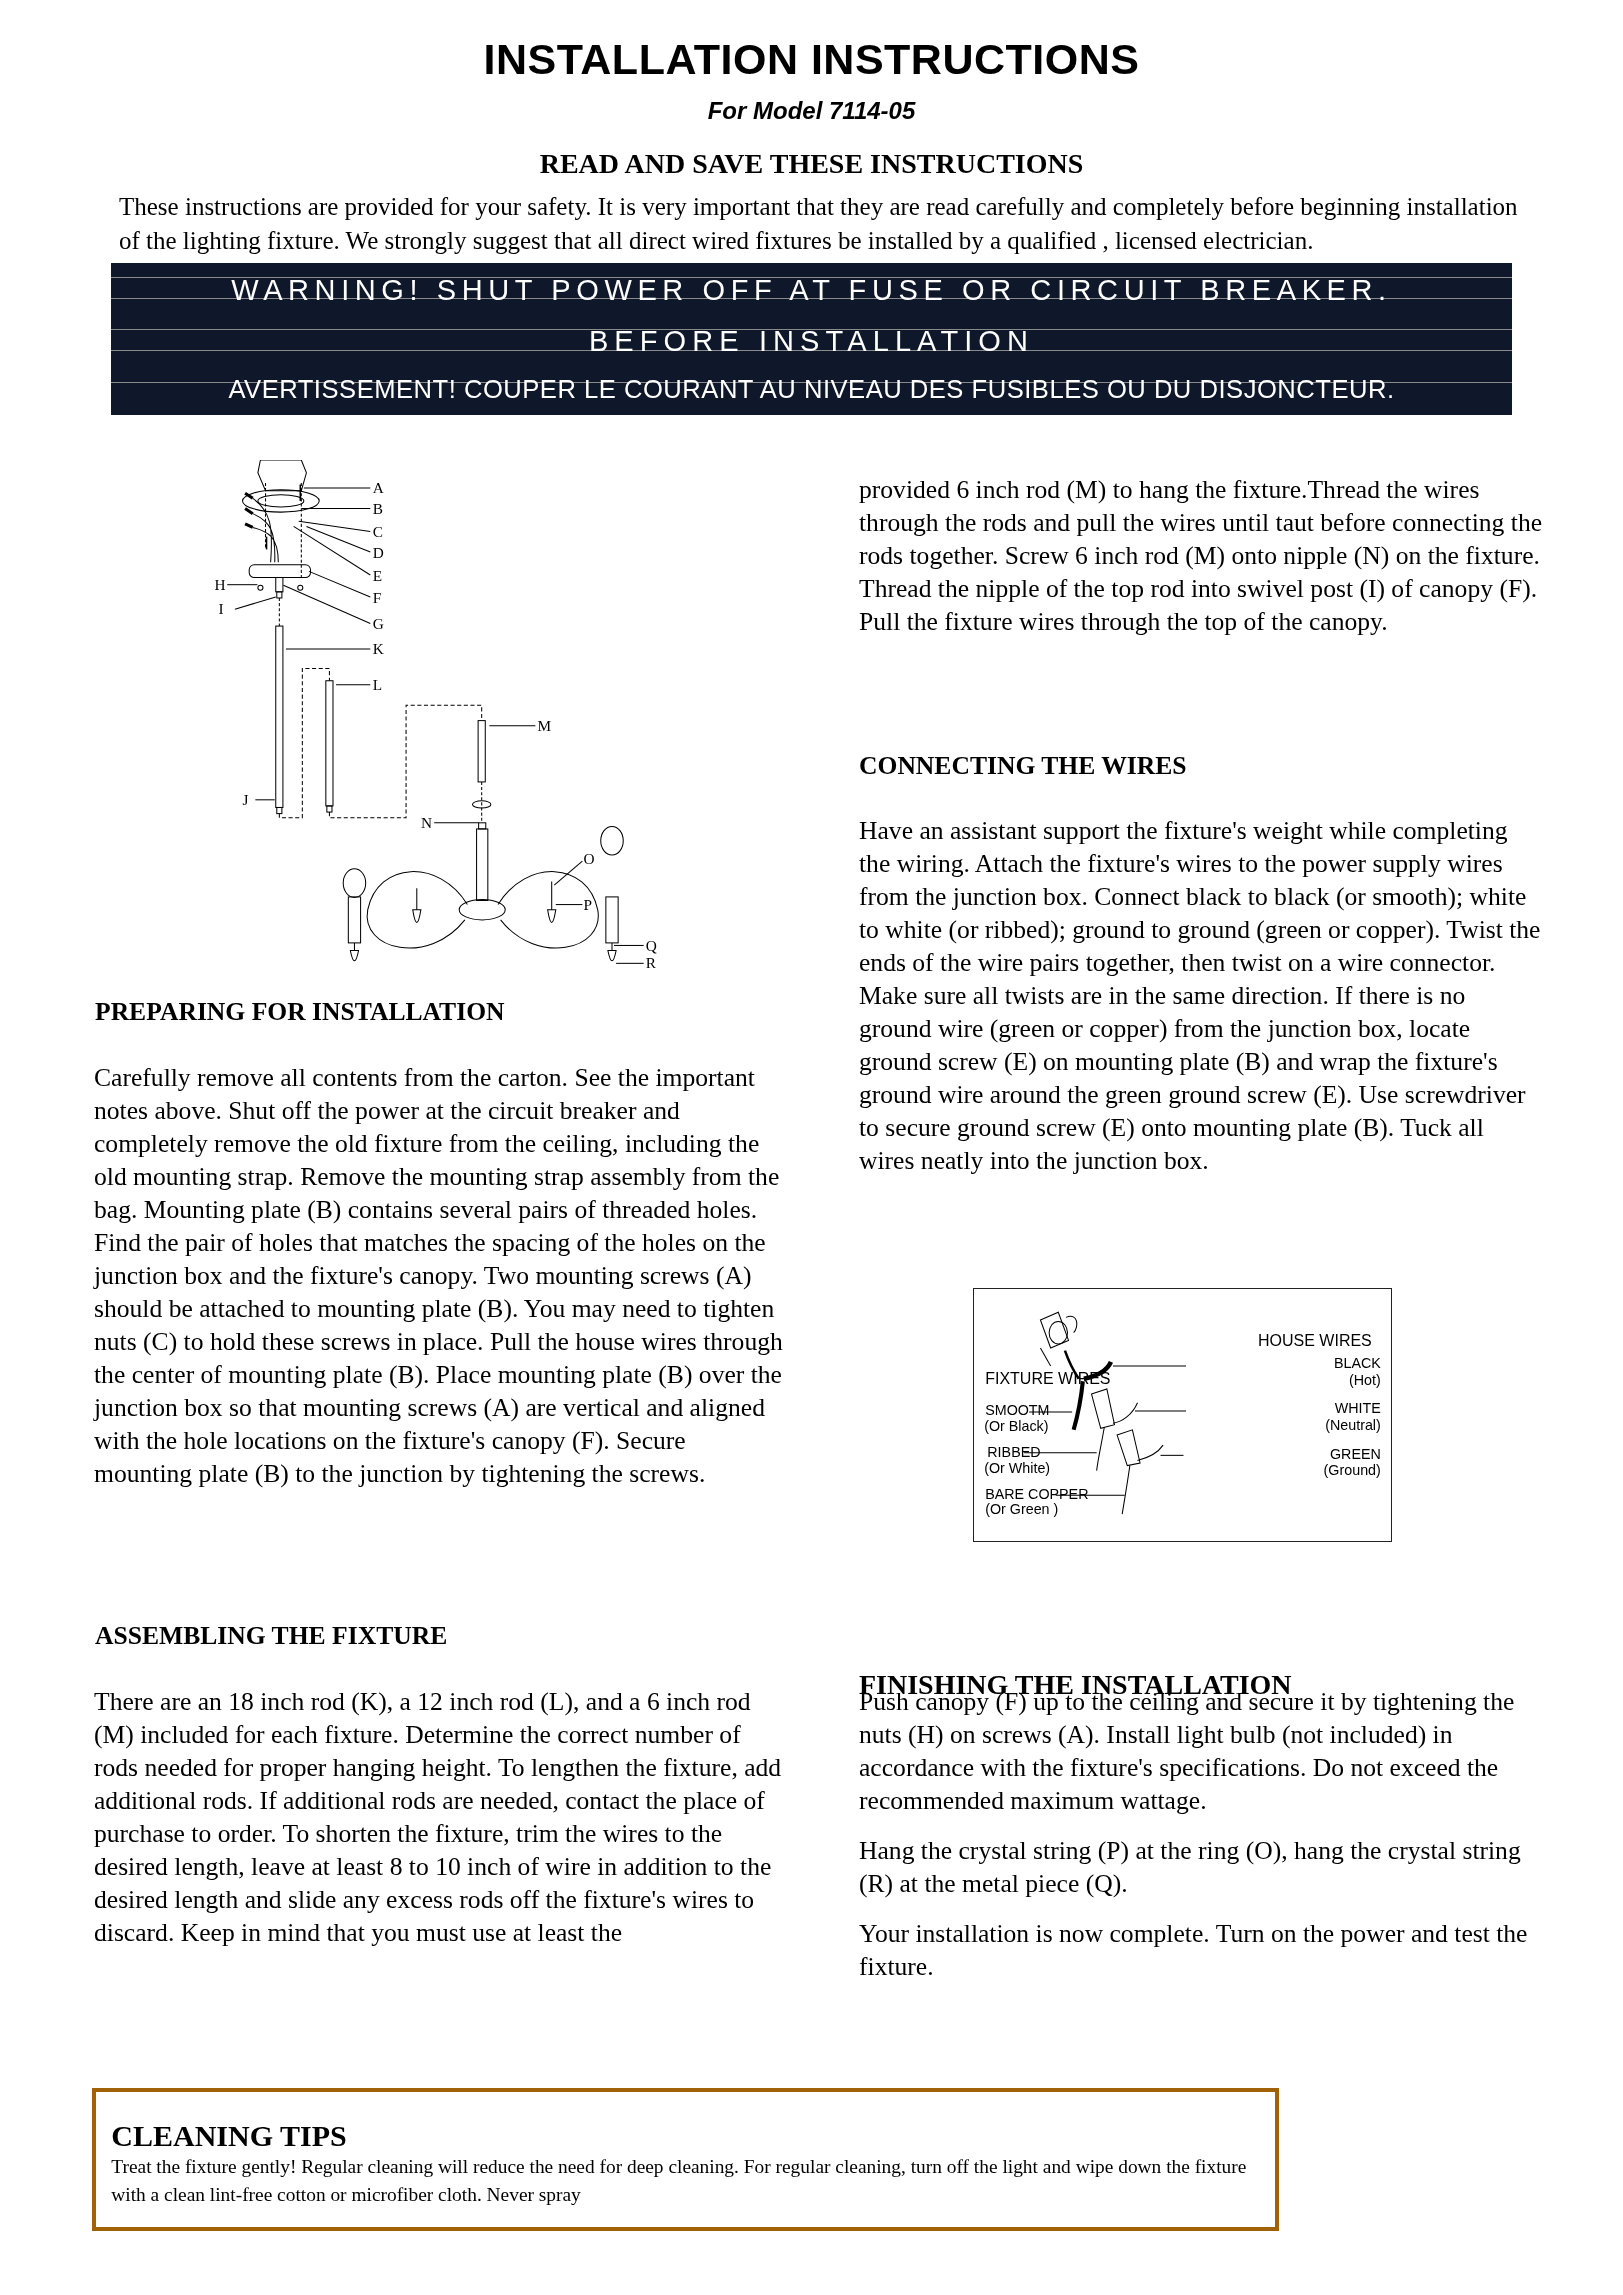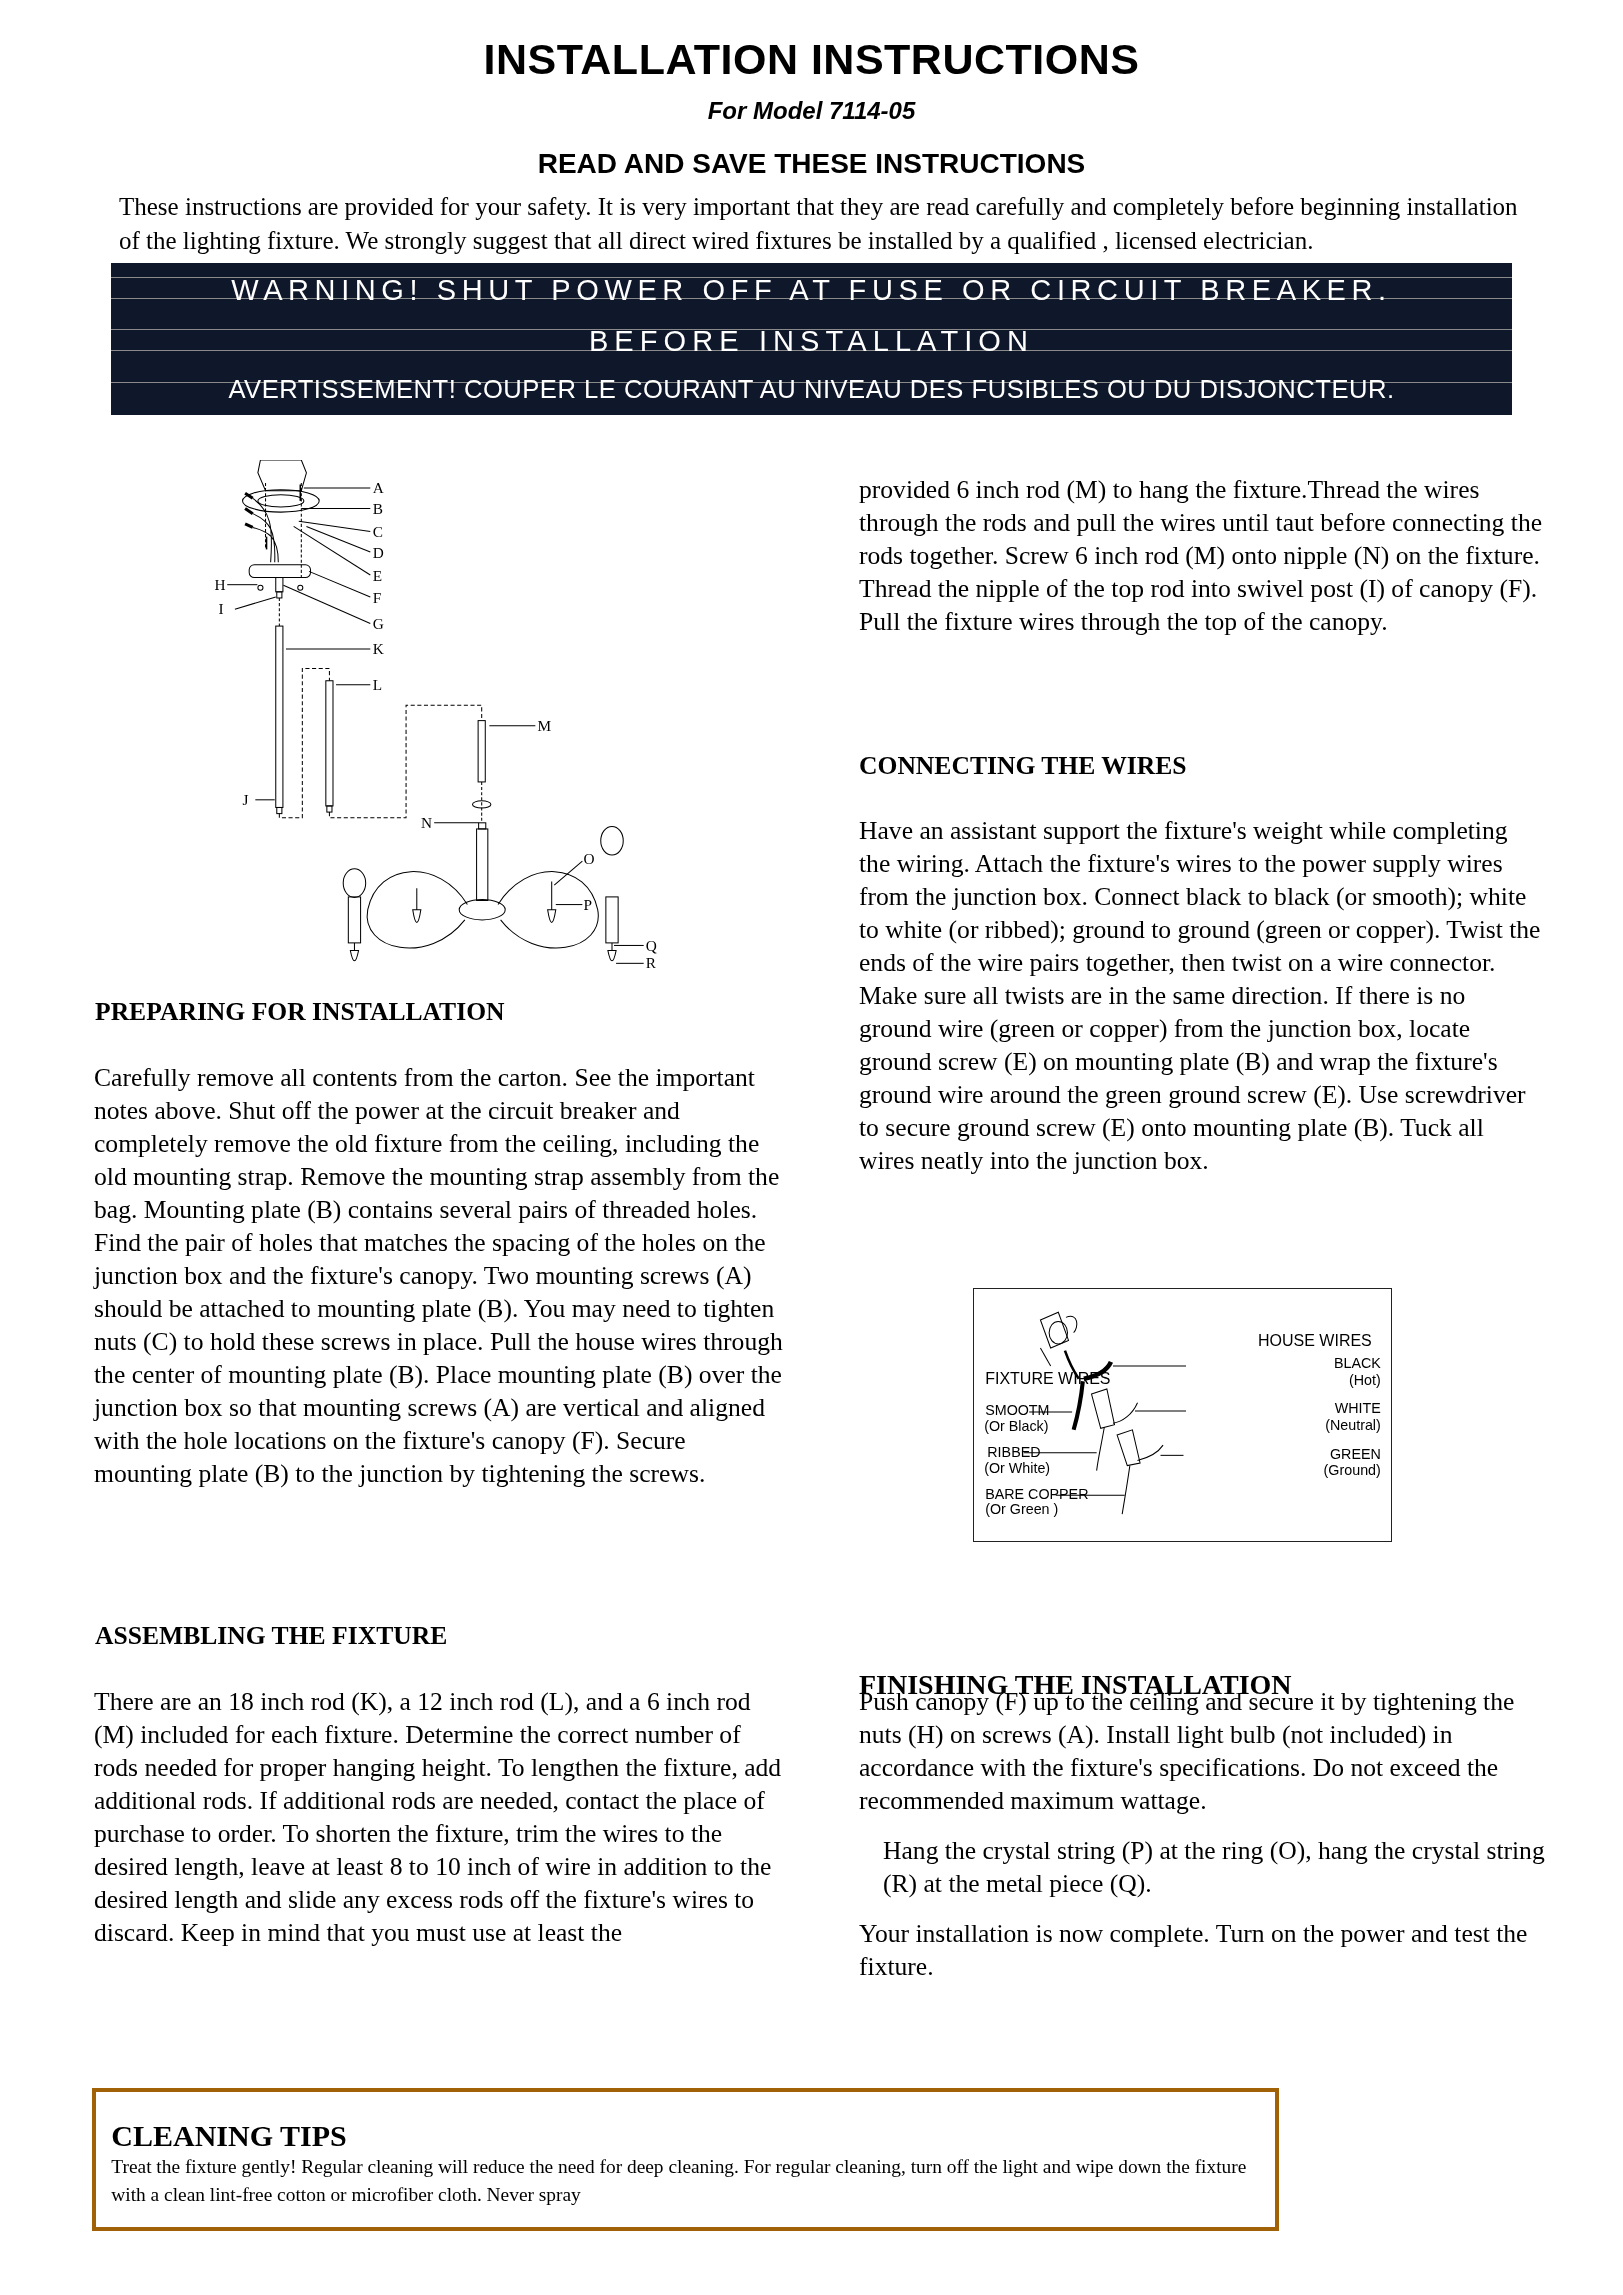--- a/index.html
+++ b/index.html
@@ -3,21 +3,21 @@
 <meta charset="utf-8">
 <style>
   html, body { margin: 0; padding: 0; background: #ffffff; }
   body { width: 1623px; height: 2295px; position: relative; overflow: hidden; color: #000; }
   .serif { font-family: "Liberation Serif", "DejaVu Serif", serif; }
   .sans { font-family: "Liberation Sans", "DejaVu Sans", sans-serif; }
 
   .title { position: absolute; left: 0; width: 1623px; text-align: center; font-weight: bold; }
   #main-title { top: 35px; font-size: 43px; letter-spacing: 0.5px; }
   #model-line { top: 97px; font-size: 24px; font-style: italic; }
-  #read-save { top: 148px; font-size: 28px; }
+  #read-save { top: 148px; font-size: 28px; font-family: Liberation Serif, serif; }
   #intro { position: absolute; left: 119px; top: 190px; width: 1411px; font-size: 25px; line-height: 34px; }
 
   #warning { position: absolute; left: 111px; top: 263px; width: 1401px; height: 152px; background: #0f172a; overflow: hidden; }
   #warning .wline { position: absolute; left: 0; width: 100%; text-align: center; color: #fff; font-weight: normal; }
   #warning .w1 { top: 11.2px; font-size: 29px; letter-spacing: 5.6px; }
   #warning .w2 { top: 62px; font-size: 29px; letter-spacing: 6.1px; }
   #warning .w3 { top: 112px; font-size: 25.6px; letter-spacing: 0.5px; }
   #warning .rule { position: absolute; left: 0; width: 100%; height: 1px; background: #8a8a8a; }
 
   .heading { position: absolute; font-weight: bold; font-size: 25.6px; }
@@ -191,20 +191,20 @@
   <div class="wl" style="right:10.2px; top:66px; text-align:right;">BLACK</div>
   <div class="wl" style="right:10.2px; top:83px; text-align:right;">(Hot)</div>
   <div class="wl" style="right:10.2px; top:111px; text-align:right;">WHITE</div>
   <div class="wl" style="right:10.2px; top:128px; text-align:right;">(Neutral)</div>
   <div class="wl" style="right:10.2px; top:157px; text-align:right;">GREEN</div>
   <div class="wl" style="right:10.2px; top:173px; text-align:right;">(Ground)</div>
 </div>
 
 <div class="heading serif" style="left:859px; top:1621px; font-size:28px;margin-top:48px;">FINISHING THE INSTALLATION</div>
 <div class="body-text serif" style="left:859px; top:1685px; width:685px;">Push canopy (F) up to the ceiling and secure it by tightening the nuts (H) on screws (A). Install light bulb (not included) in accordance with the fixture's specifications. Do not exceed the recommended maximum wattage.</div>
-<div class="body-text serif" style="left:859px; top:1834px; width:685px;margin-left:24px;">Hang the crystal string (P) at the ring (O), hang the crystal string (R) at the metal piece (Q).</div>
+<div class="body-text serif" style="left:859px; top:1834px; width:685px;">Hang the crystal string (P) at the ring (O), hang the crystal string (R) at the metal piece (Q).</div>
 <div class="body-text serif" style="left:859px; top:1917px; width:685px;">Your installation is now complete. Turn on the power and test the fixture.</div>
 
 <div id="cleaning" class="serif">
   <div id="cleaning-title">CLEANING TIPS</div>
   <div id="cleaning-text">Treat the fixture gently! Regular cleaning will reduce the need for deep cleaning. For regular cleaning, turn off the light and wipe down the fixture with a clean lint-free cotton or microfiber cloth. Never spray</div>
 </div>
 
 
 </body></html>

